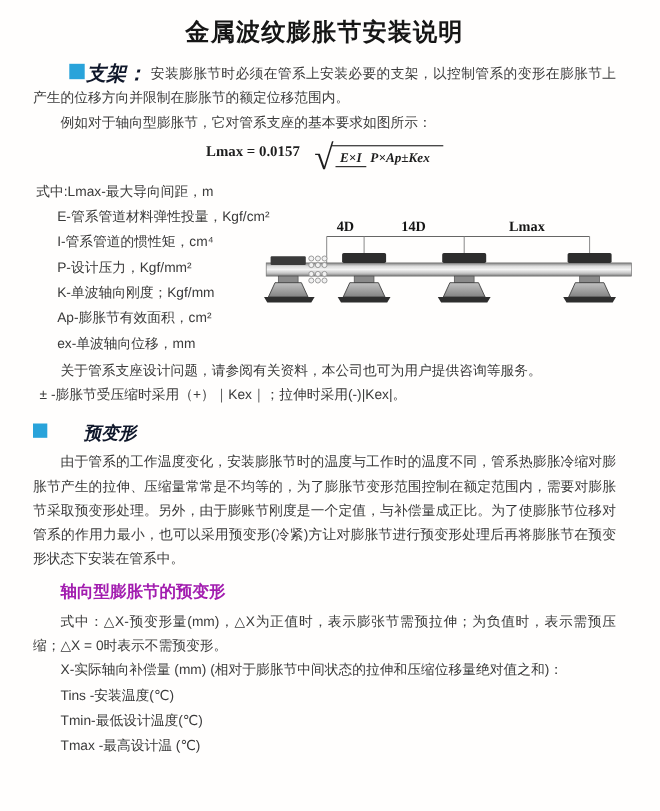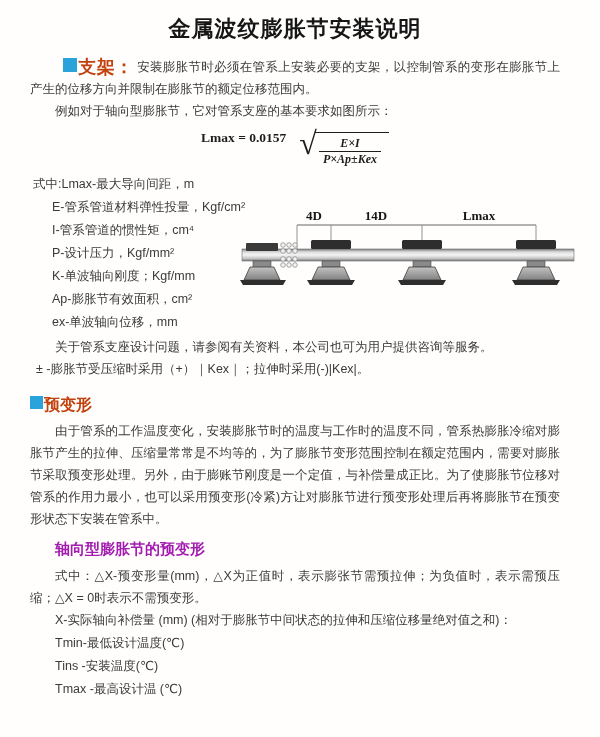--- a/index.html
+++ b/index.html
@@ -17,39 +17,39 @@
 
   .para{font-size:12.5px;line-height:22px;text-align:justify;margin:0;}
   .indent{text-indent:2em;}
   .nowrap{white-space:nowrap;}
 
   .sec-marker{
     display:inline-block;width:14px;height:14px;background:#29a3da;
     vertical-align:-1px;margin-right:1px;
   }
   .sec-marker.small{width:13px;height:13px;}
-  .sec-title{color:#c2410c;font-size:18px;font-weight:bold;vertical-align:-2px;}
+  .sec-title{color:#0f172a;font-size:18px;font-weight:bold;vertical-align:-2px;font-style:italic;}
   .sec-head-line{margin:14px 0 4px 0;}
 
   .sub-head{
     color:#a21caf;font-size:15px;font-weight:bold;margin:10px 0 6px 0;
   }
   .sub-head.indented{margin-left:25px;}
 
   
   .formula{
     display:flex;justify-content:center;align-items:flex-start;
     font-family:"Liberation Serif","DejaVu Serif",serif;font-weight:bold;
     font-size:13.5px;color:#1d1d1d;
   }
   .f1{margin:8px 0 6px 0;}
   .f2{margin:6px 0 8px 0;}
   .sqrt-sign{font-size:32px;font-weight:normal;line-height:0.85;margin:0 -2px 0 7px;}
   .under-root{border-top:1.5px solid #1d1d1d;padding:2px 8px 0 4px;margin-top:2px;}
-  .frac{display:inline-flex;flex-direction:column;text-align:center;font-size:12px;line-height:1.25;}
+  .frac{display:inline-flex;flex-direction:row;text-align:center;font-size:12px;line-height:1.25;}
   .frac .num{border-bottom:1px solid #1d1d1d;padding:0 4px;}
   .frac .den{padding:0 4px;}
   .frac.it{font-style:italic;}
   .bigparen{font-size:24px;font-weight:normal;line-height:1;margin:0 1px;}
   .f-op{margin:0 4px;}
   .f-gap{margin-right:6px;}
 
   
   .figure-wrap{position:relative;min-height:163px;margin-top:4px;}
   .def-list{font-size:12.5px;line-height:23px;}
@@ -166,26 +166,26 @@
         <polygon points="283,64 309,64 315,77 277,77" fill="url(#pedGrad)" stroke="#3c3c3c" stroke-width="0.8"></polygon>
         <polygon points="272,77 320,77 317,82 275,82" fill="#2e2e2e"></polygon>
       </g>
     </svg>
   </div>
 
   <p class="para indent">关于管系支座设计问题，请参阅有关资料，本公司也可为用户提供咨询等服务。</p>
   <p class="para nowrap note-sign">± -膨胀节受压缩时采用（+）｜Kex｜；拉伸时采用(-)|Kex|。</p>
 
   <div class="sec-head-line">
-    <span class="sec-marker small"></span><span class="sec-title" style="font-size:16px;">预变形</span>
+    <span class="sec-marker small"></span><span class="sec-title" style="font-size:16px;margin-left:32px;">预变形</span>
   </div>
   <p class="para indent">由于管系的工作温度变化，安装膨胀节时的温度与工作时的温度不同，管系热膨胀冷缩对膨胀节产生的拉伸、压缩量常常是不均等的，为了膨胀节变形范围控制在额定范围内，需要对膨胀节采取预变形处理。另外，由于膨账节刚度是一个定值，与补偿量成正比。为了使膨胀节位移对管系的作用力最小，也可以采用预变形(冷紧)方让对膨胀节进行预变形处理后再将膨胀节在预变形状态下安装在管系中。</p>
 
   <div class="sub-head indented">轴向型膨胀节的预变形</div>
 
 
   <p class="para indent">式中：△X-预变形量(mm)，△X为正值时，表示膨张节需预拉伸；为负值时，表示需预压缩；△X = 0时表示不需预变形。</p>
   <div class="item-line">X-实际轴向补偿量 (mm) (相对于膨胀节中间状态的拉伸和压缩位移量绝对值之和)：</div>
+  <div class="item-line">Tins -安装温度(℃)</div>
   <div class="item-line">Tmin-最低设计温度(℃)</div>
-  <div class="item-line">Tins -安装温度(℃)</div>
   <div class="item-line">Tmax -最高设计温 (℃)</div>
 
 </div>
 
 </body></html>

